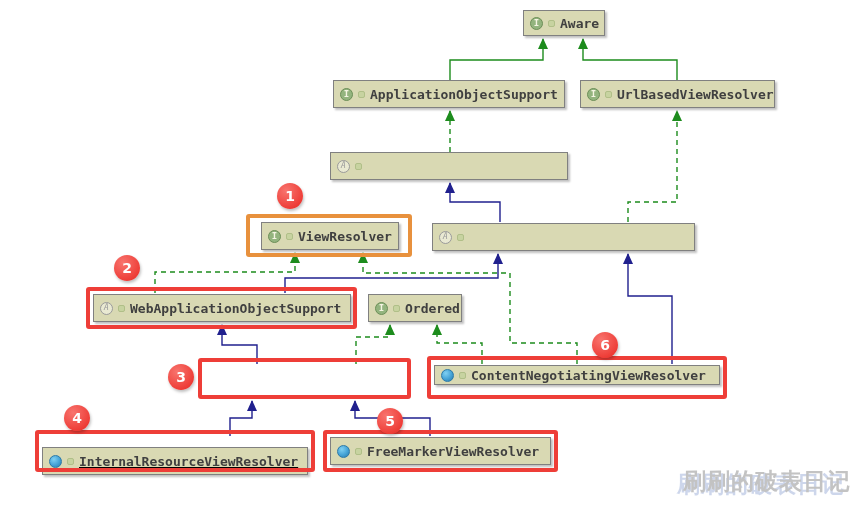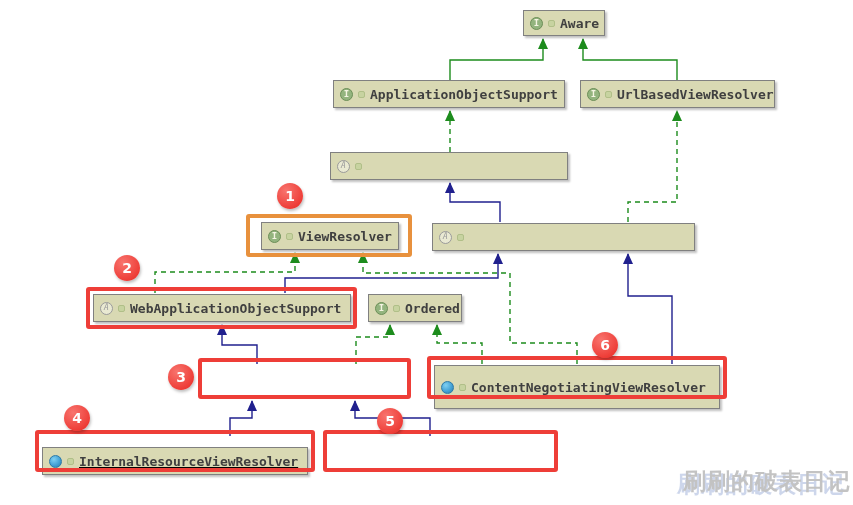--- a/index.html
+++ b/index.html
@@ -136,32 +136,37 @@
     <span class="label">WebApplicationObjectSupport</span>
   </div>
 
   <div class="node" style="left:368px;top:294px;width:94px;height:28px;">
     <span class="icon iface">I</span>
     <span class="subdot"></span>
     <span class="label">Ordered</span>
   </div>
 
 
-  <div class="node" style="left:434px;top:365px;width:286px;height:44px;">
+  <div class="node" style="left:434px;top:365px;width:286px;height:20px;">
     <span class="icon cls"></span>
     <span class="subdot"></span>
     <span class="label">ContentNegotiatingViewResolver</span>
   </div>
 
   <div class="node" style="left:42px;top:447px;width:266px;height:28px;text-decoration:underline;">
     <span class="icon cls"></span>
     <span class="subdot"></span>
     <span class="label">InternalResourceViewResolver</span>
   </div>
 
+  <div class="node" style="left:330px;top:437px;width:221px;height:28px;">
+    <span class="icon cls"></span>
+    <span class="subdot"></span>
+    <span class="label">FreeMarkerViewResolver</span>
+  </div>
 
   <div class="hl orange" style="left:246px;top:214px;width:166px;height:43px;"></div>
   <div class="hl red" style="left:86px;top:287px;width:271px;height:42px;"></div>
   <div class="hl red" style="left:198px;top:358px;width:213px;height:41px;"></div>
   <div class="hl red" style="left:427px;top:356px;width:300px;height:43px;"></div>
   <div class="hl red" style="left:35px;top:430px;width:280px;height:42px;"></div>
   <div class="hl red" style="left:323px;top:430px;width:235px;height:42px;"></div>
 
   <div class="badge" style="left:277px;top:183px;">1</div>
   <div class="badge" style="left:114px;top:255px;">2</div>

